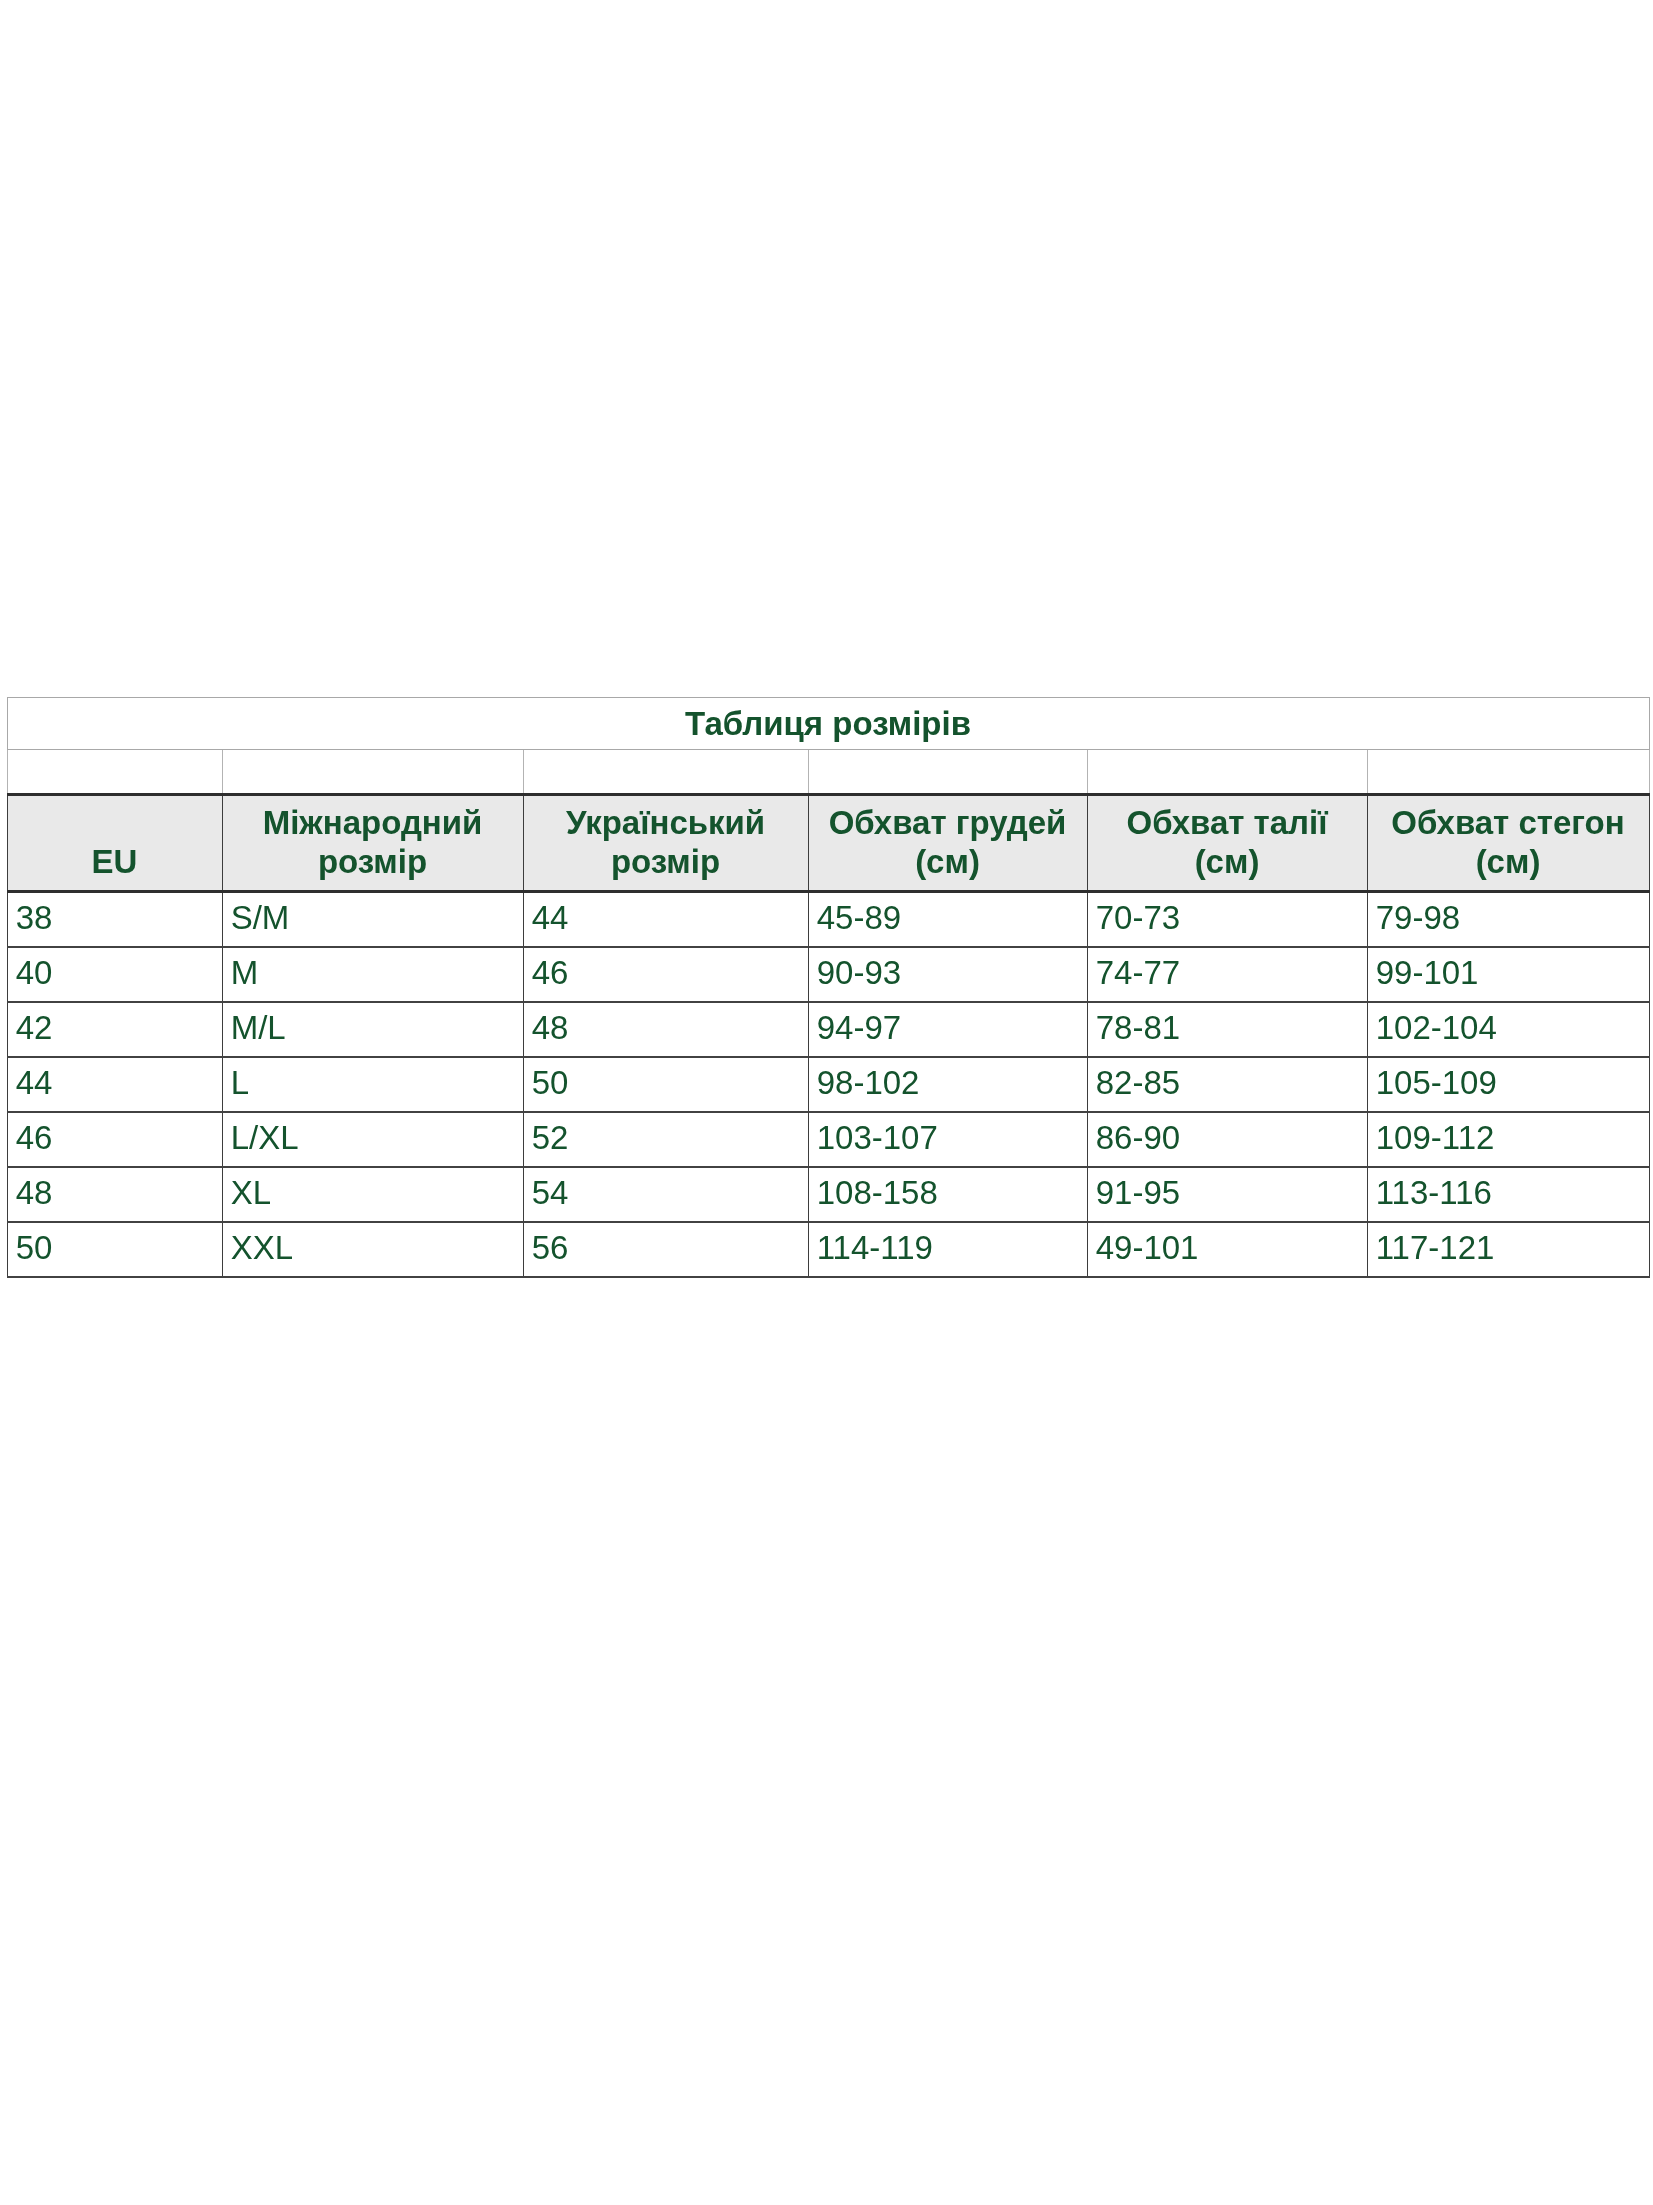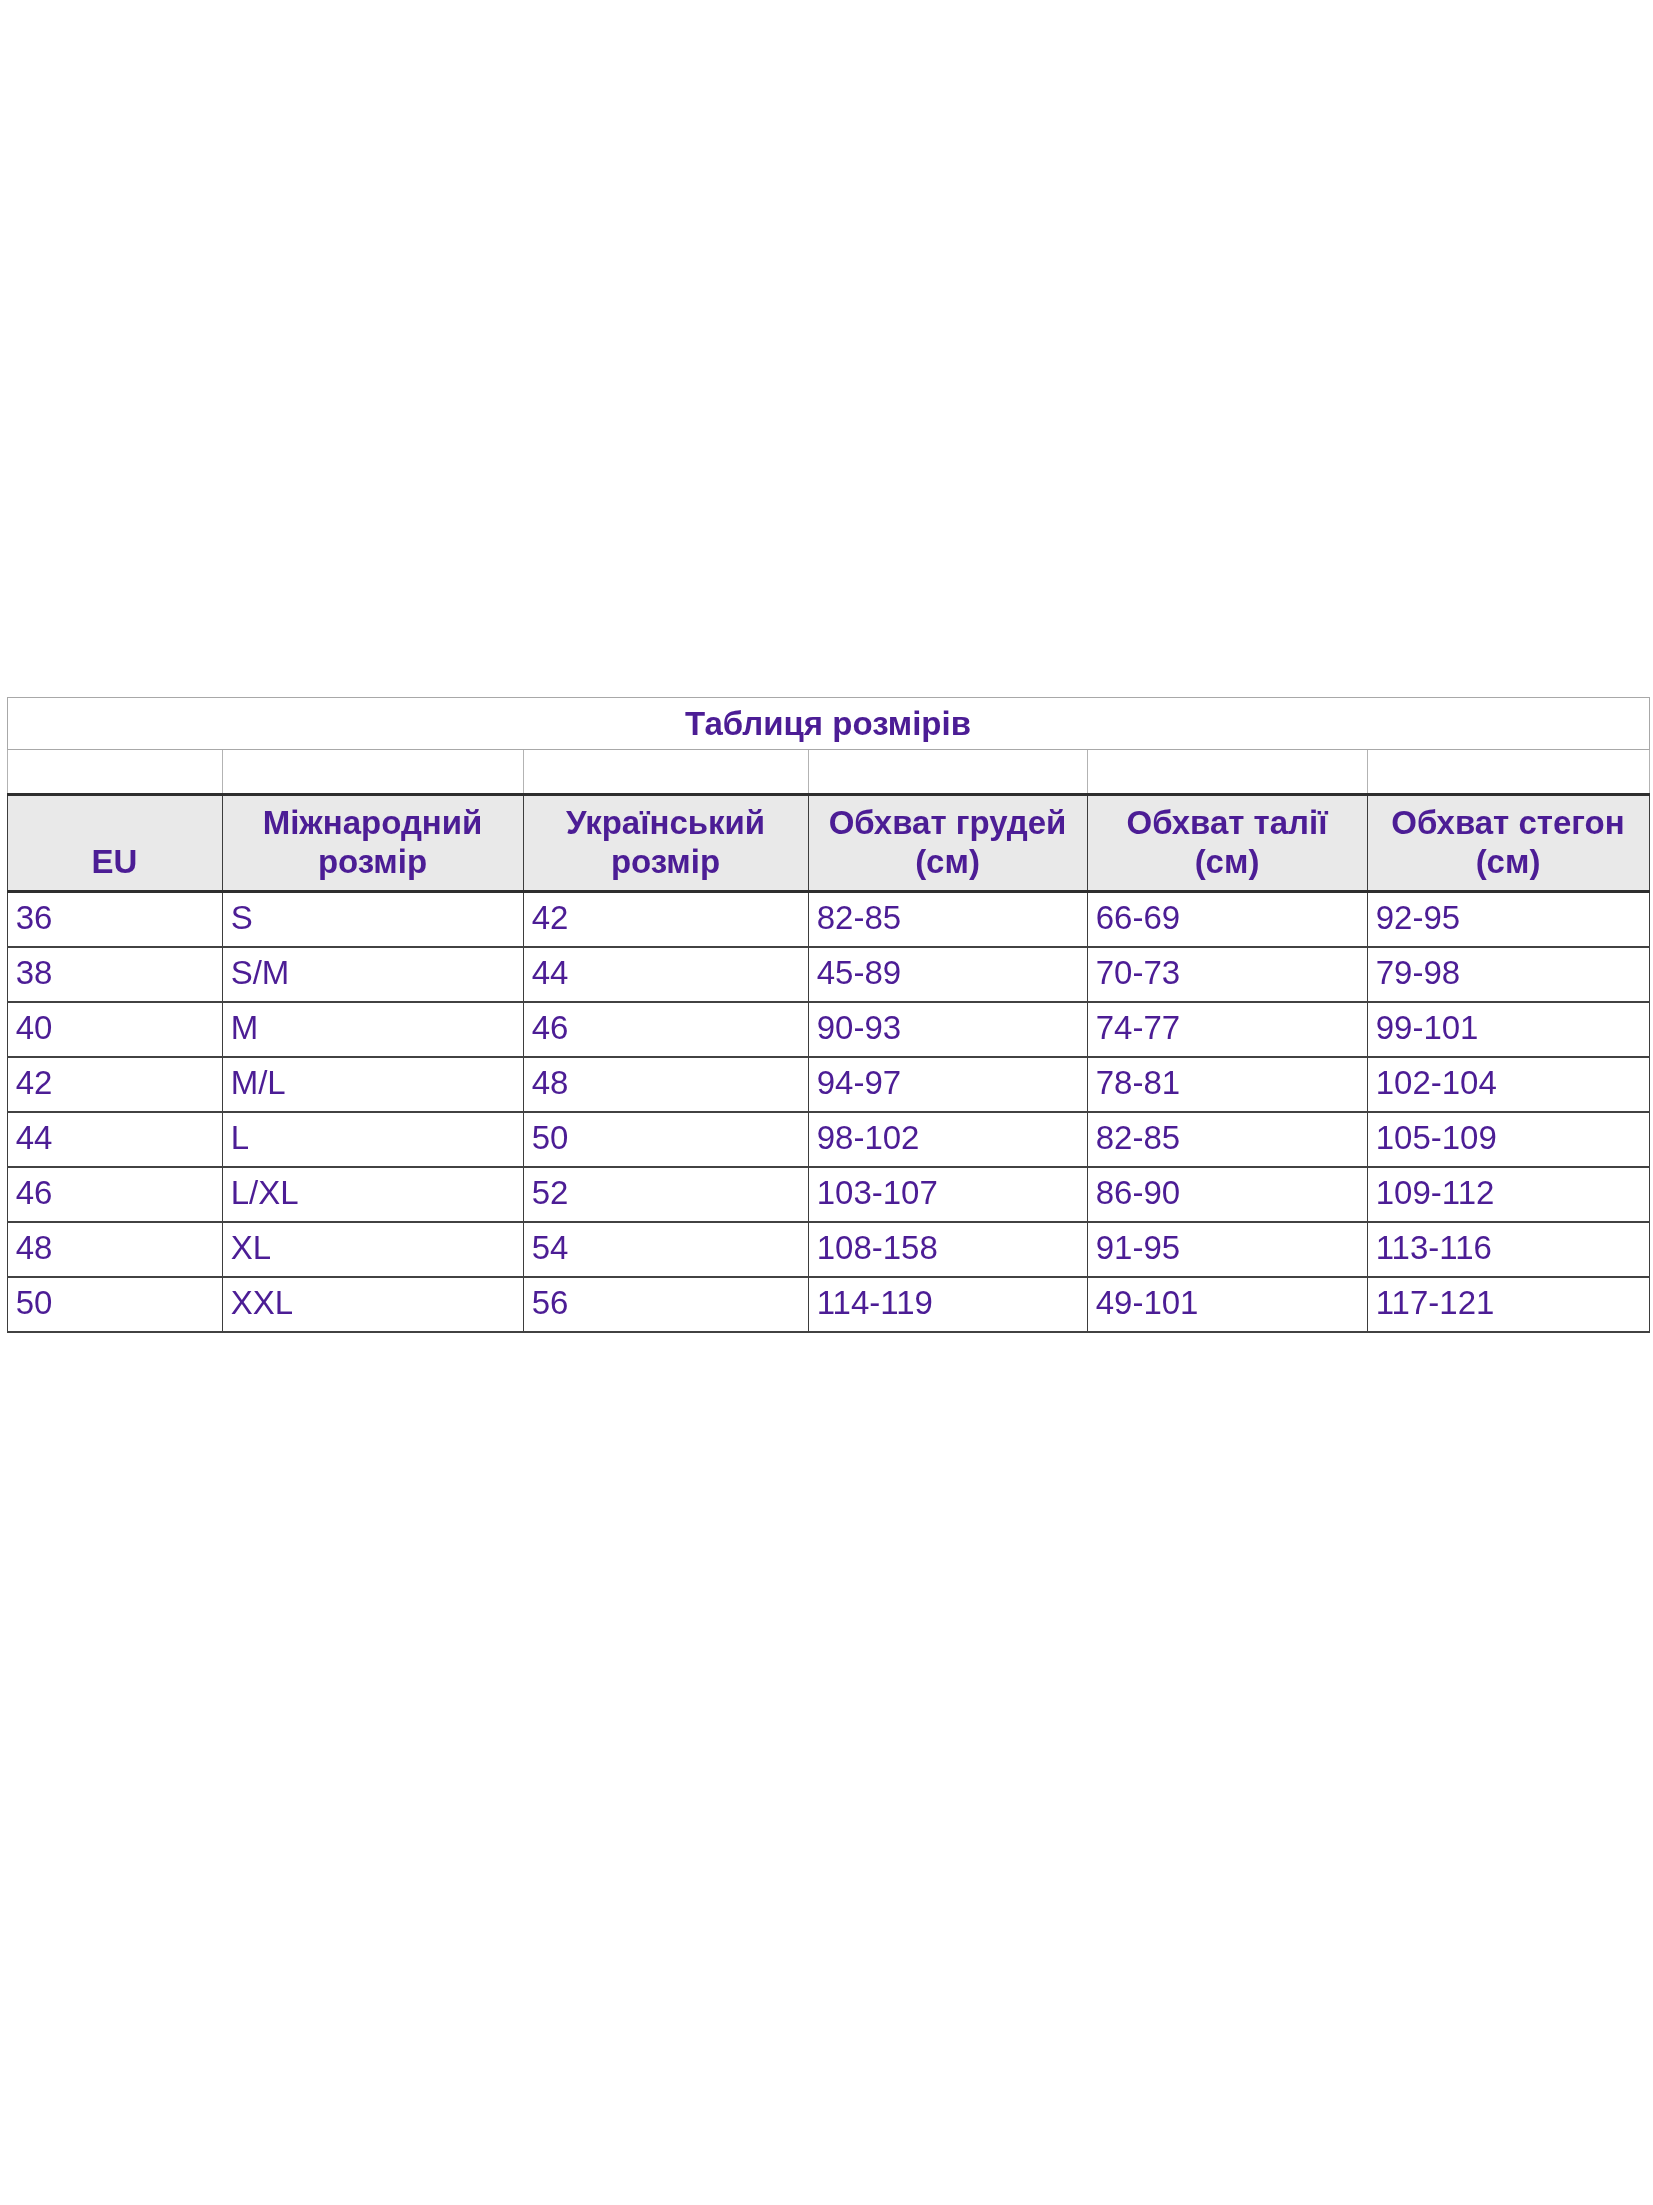--- a/index.html
+++ b/index.html
@@ -15,21 +15,21 @@
     background: #ffffff;
     overflow: hidden;
   }
   table.size-table {
     position: absolute;
     left: 6.5px;
     top: 697px;
     width: 1643px;
     border-collapse: collapse;
     table-layout: fixed;
-    color: #4c1d95;
+    color: #14532d;
   }
   td { box-sizing: border-box; }
 
   
   .title-row td {
     border: 0.8px solid #a8a8a8;
     height: 52px;
     text-align: center;
     vertical-align: middle;
     font-weight: bold;
@@ -103,28 +103,20 @@
         </tr>
       <tr class="header-row">
           <td>EU</td>
           <td>Міжнародний розмір</td>
           <td>Український розмір</td>
           <td>Обхват грудей (см)</td>
           <td>Обхват талії (см)</td>
           <td>Обхват стегон (см)</td>
         </tr>
         <tr class="data-row">
-          <td>36</td>
-          <td>S</td>
-          <td>42</td>
-          <td>82-85</td>
-          <td>66-69</td>
-          <td>92-95</td>
-        </tr>
-        <tr class="data-row">
           <td>38</td>
           <td>S/M</td>
           <td>44</td>
           <td>45-89</td>
           <td>70-73</td>
           <td>79-98</td>
         </tr>
         <tr class="data-row">
           <td>40</td>
           <td>M</td>

